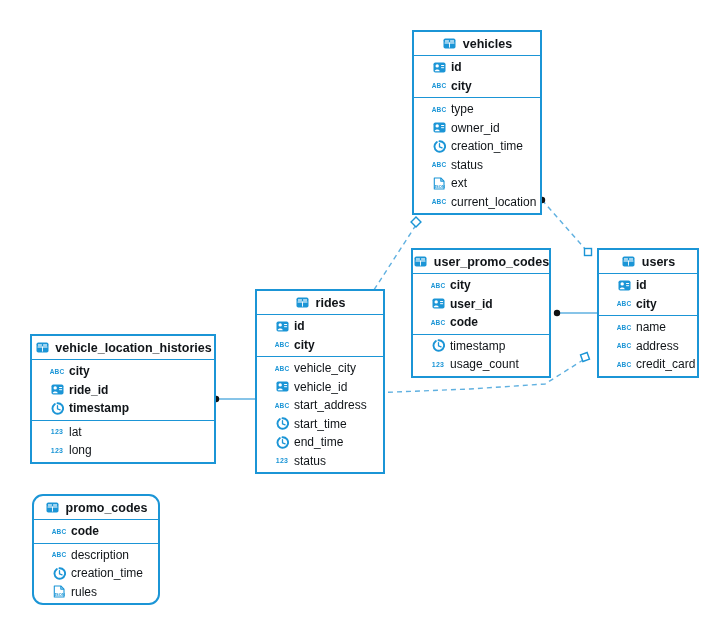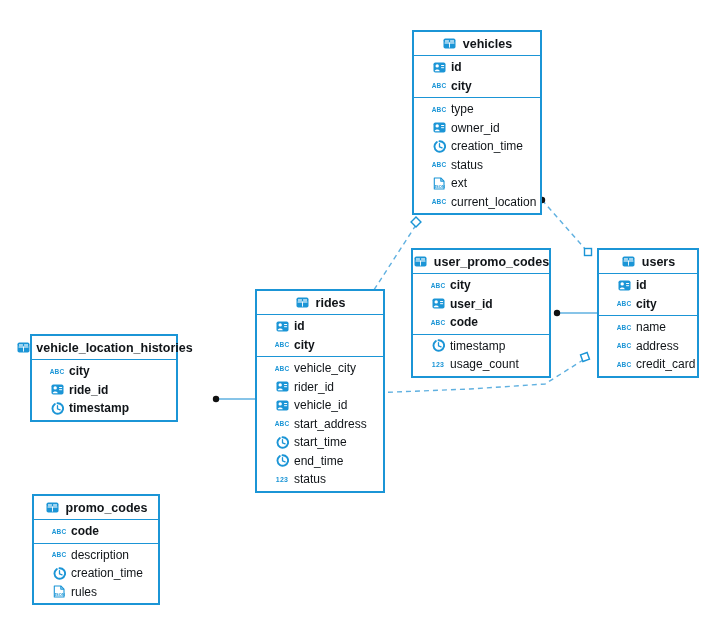--- a/index.html
+++ b/index.html
@@ -287,32 +287,20 @@
         <div class="field-row">
           <span class="icon">
             <svg width="13" height="11" viewBox="0 0 13 11">
               <rect x="0.5" y="0.5" width="12" height="10" rx="1.8" fill="#1b95d6"></rect>
               <circle cx="4.2" cy="3.9" r="1.7" fill="#ffffff"></circle>
               <path d="M1.7 9.2 C1.7 6.8 6.7 6.8 6.7 9.2 Z" fill="#ffffff"></path>
               <rect x="8" y="2.9" width="3.2" height="1.1" rx="0.4" fill="#ffffff"></rect>
               <rect x="8" y="5.1" width="3.2" height="1.1" rx="0.4" fill="#cfe9f7"></rect>
             </svg>
           </span>
-          <span class="field-label">rider_id</span>
-        </div>
-        <div class="field-row">
-          <span class="icon">
-            <svg width="13" height="11" viewBox="0 0 13 11">
-              <rect x="0.5" y="0.5" width="12" height="10" rx="1.8" fill="#1b95d6"></rect>
-              <circle cx="4.2" cy="3.9" r="1.7" fill="#ffffff"></circle>
-              <path d="M1.7 9.2 C1.7 6.8 6.7 6.8 6.7 9.2 Z" fill="#ffffff"></path>
-              <rect x="8" y="2.9" width="3.2" height="1.1" rx="0.4" fill="#ffffff"></rect>
-              <rect x="8" y="5.1" width="3.2" height="1.1" rx="0.4" fill="#cfe9f7"></rect>
-            </svg>
-          </span>
           <span class="field-label">vehicle_id</span>
         </div>
         <div class="field-row">
           <span class="icon">
             <span class="ic-text">ABC</span>
           </span>
           <span class="field-label">start_address</span>
         </div>
         <div class="field-row">
           <span class="icon">
@@ -335,21 +323,21 @@
           <span class="field-label">end_time</span>
         </div>
         <div class="field-row">
           <span class="icon">
             <span class="ic-num">123</span>
           </span>
           <span class="field-label">status</span>
         </div>
       </div>
     </div>
-    <div class="table-box" style="left: 30px; top: 334px; width: 148px;">
+    <div class="table-box" style="left: 30px; top: 334px; width: 186px;">
       <div class="tbl-header">
         <span class="icon">
           <svg width="13" height="11" viewBox="0 0 13 11">
             <rect x="0.5" y="0.5" width="12" height="10" rx="1.8" fill="#1b95d6"></rect>
             <rect x="2" y="2" width="3.9" height="2.4" fill="#9fd4f0"></rect>
             <rect x="7.1" y="2" width="3.9" height="2.4" fill="#9fd4f0"></rect>
             <rect x="1.6" y="4.6" width="9.8" height="0.9" fill="#ffffff"></rect>
             <rect x="6.1" y="4.6" width="0.9" height="5" fill="#ffffff"></rect>
           </svg>
         </span>
@@ -378,22 +366,36 @@
           <span class="icon">
             <svg width="13" height="13" viewBox="0 0 13 13">
               <path d="M3.4 2.4 A5.3 5.3 0 1 0 6.5 1.2" fill="none" stroke="#1b95d6" stroke-width="1.9" stroke-linecap="round"></path>
               <path d="M3.2 0.9 L3.5 2.9 L5.4 2.1 Z" fill="#1b95d6"></path>
               <path d="M6.5 3.7 L6.5 6.8 L9.1 7.8" fill="none" stroke="#1b95d6" stroke-width="1.3" stroke-linecap="round" stroke-linejoin="round"></path>
             </svg>
           </span>
           <span class="field-label">timestamp</span>
         </div>
       </div>
-    </div>
-    <div class="table-box" style="left: 32px; top: 494px; width: 128px;">
+      <div class="tbl-section fields">
+        <div class="field-row">
+          <span class="icon">
+            <span class="ic-num">123</span>
+          </span>
+          <span class="field-label">lat</span>
+        </div>
+        <div class="field-row">
+          <span class="icon">
+            <span class="ic-num">123</span>
+          </span>
+          <span class="field-label">long</span>
+        </div>
+      </div>
+    </div>
+    <div class="table-box" style="left: 32px; top: 494px; width: 128px; border-radius: 11px;">
       <div class="tbl-header">
         <span class="icon">
           <svg width="13" height="11" viewBox="0 0 13 11">
             <rect x="0.5" y="0.5" width="12" height="10" rx="1.8" fill="#1b95d6"></rect>
             <rect x="2" y="2" width="3.9" height="2.4" fill="#9fd4f0"></rect>
             <rect x="7.1" y="2" width="3.9" height="2.4" fill="#9fd4f0"></rect>
             <rect x="1.6" y="4.6" width="9.8" height="0.9" fill="#ffffff"></rect>
             <rect x="6.1" y="4.6" width="0.9" height="5" fill="#ffffff"></rect>
           </svg>
         </span>

